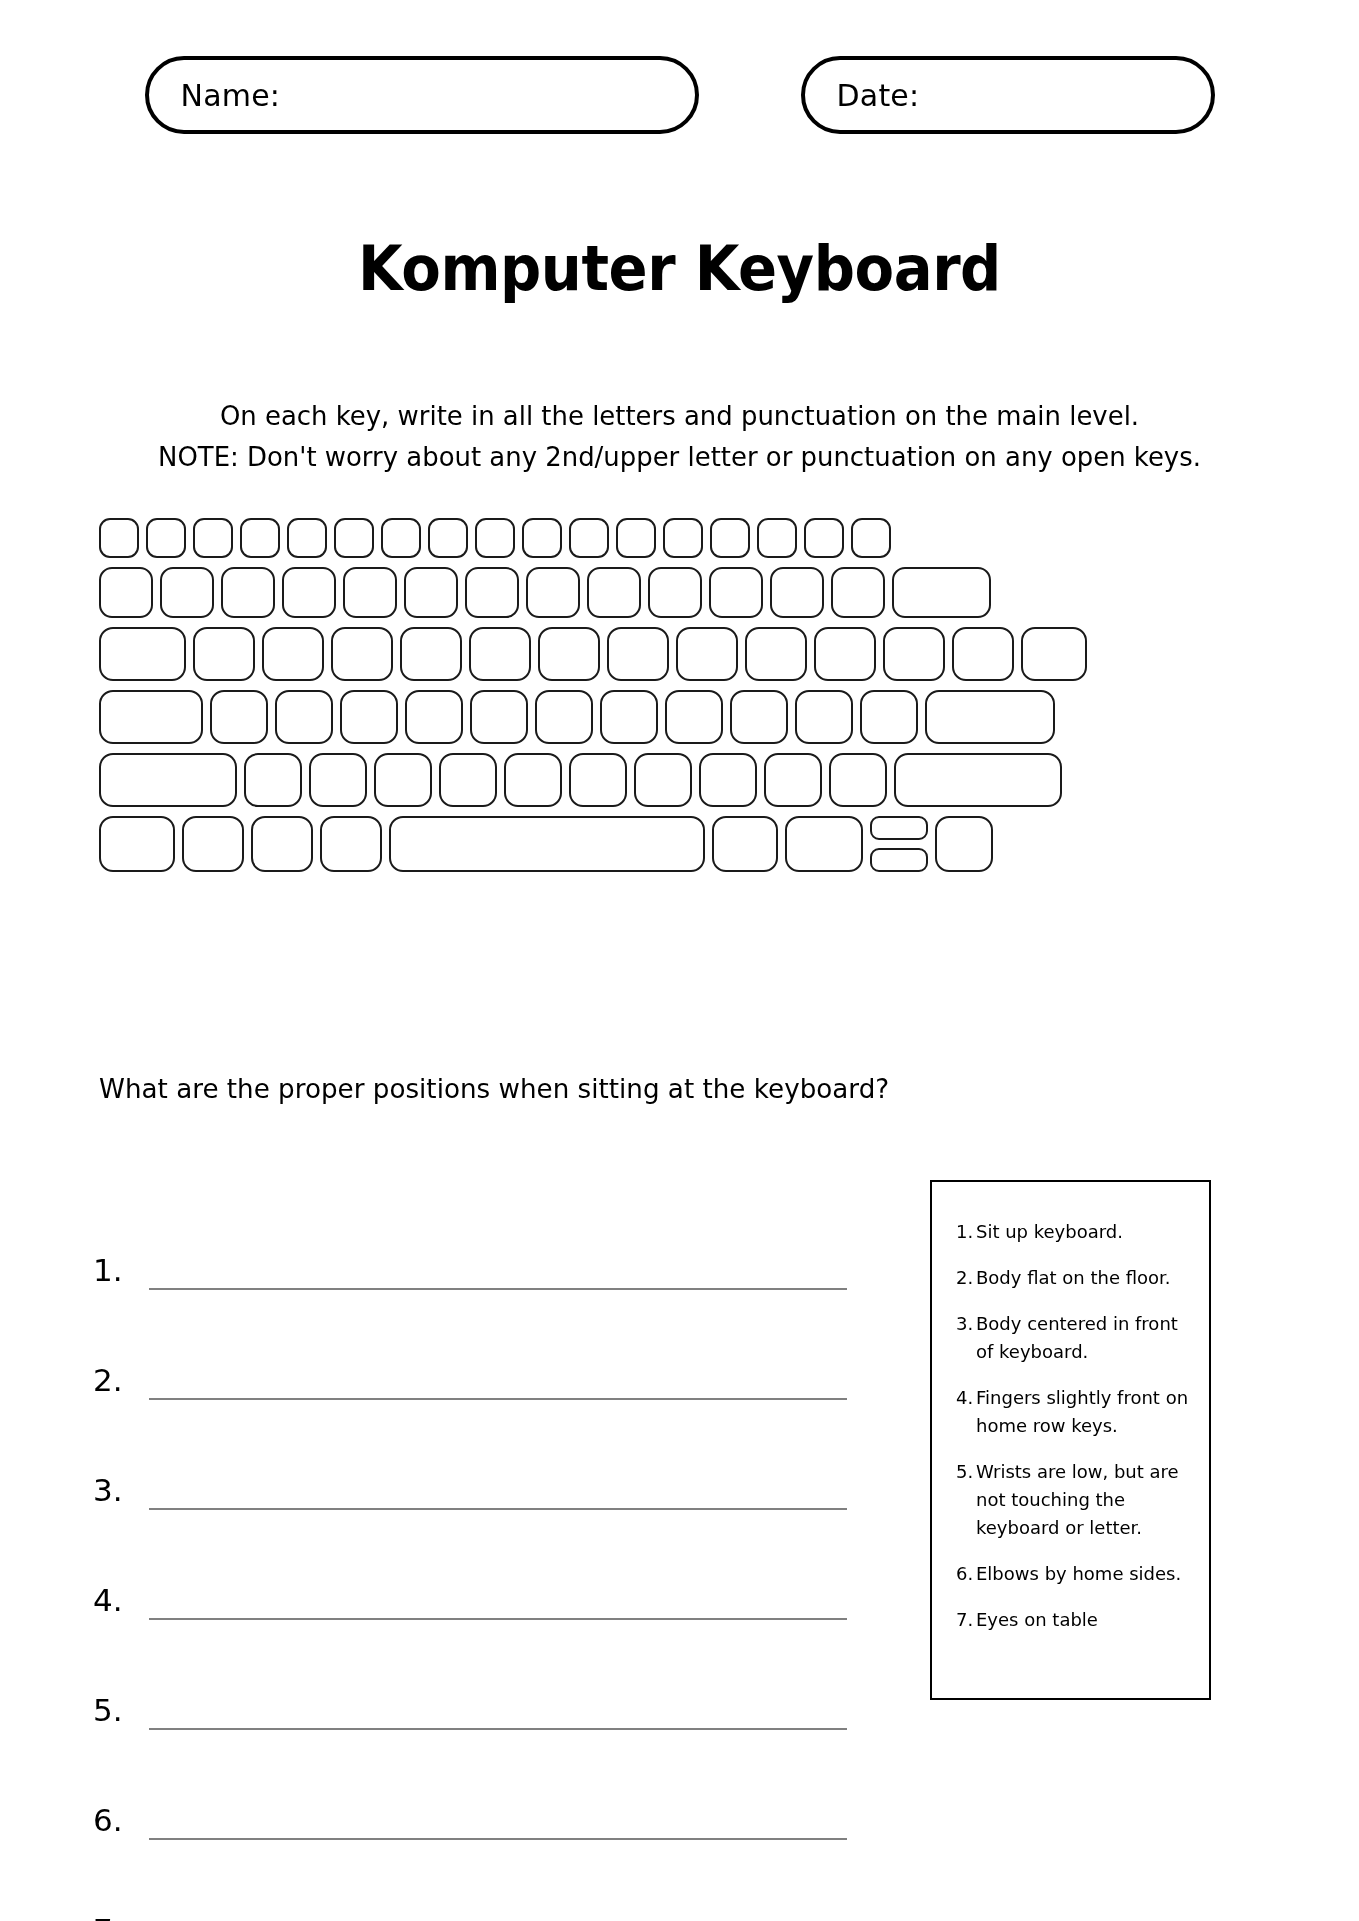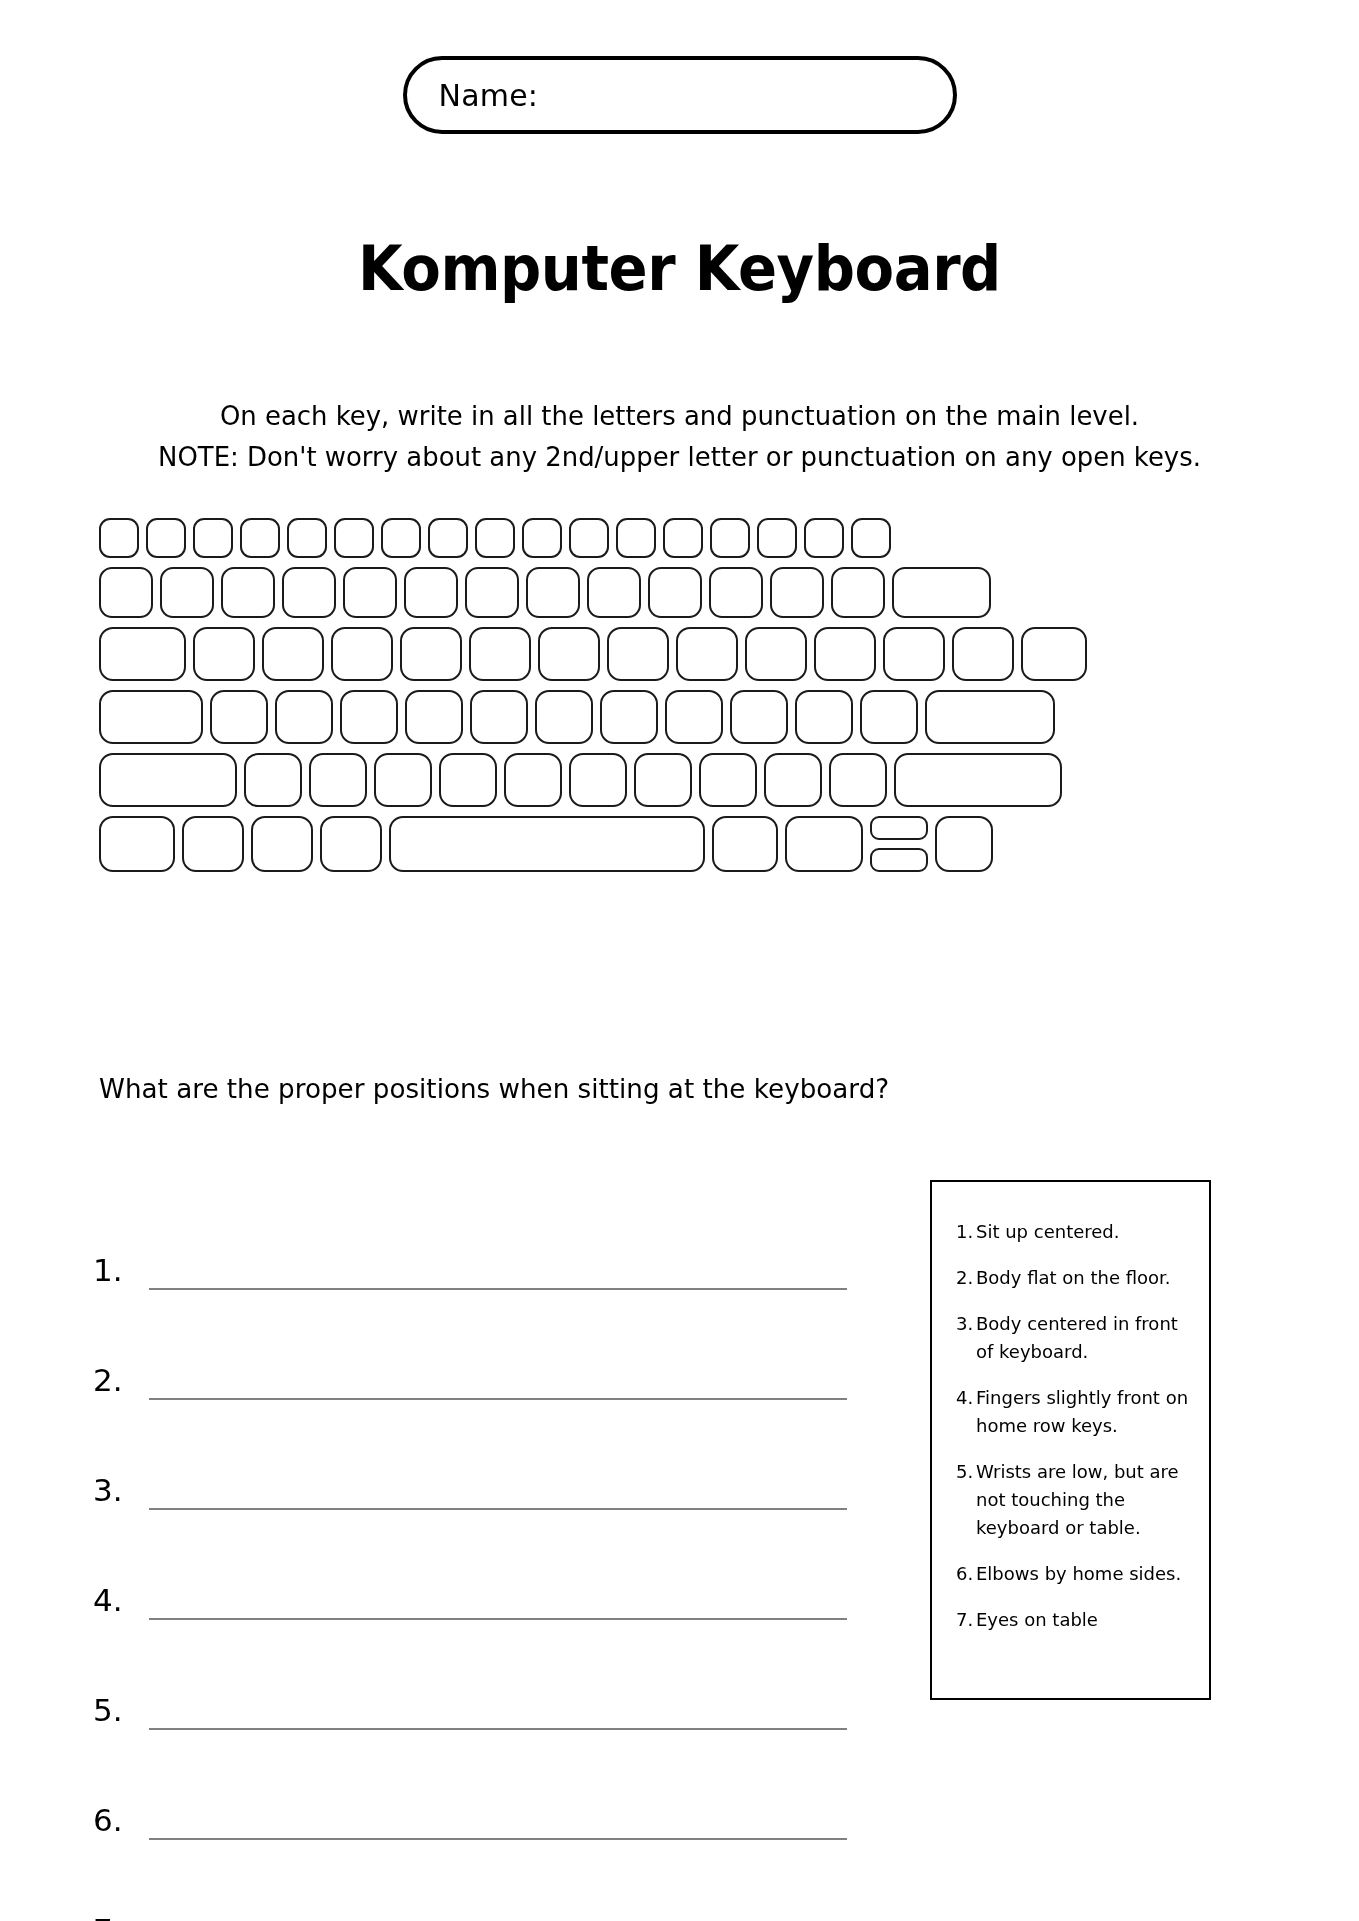--- a/index.html
+++ b/index.html
@@ -179,20 +179,23 @@
     flex: 1 1 auto;
   }
 </style>
 </head>
 <body>
 
 <div class="header-row">
   <div class="pill pill-name">
     <span class="pill-label">Name:</span>
   </div>
+  <div class="pill pill-date">
+    <span class="pill-label">Date:</span>
+  </div>
 </div>
 
 <div class="title">Komputer Keyboard</div>
 
 <div class="instructions">
   <div>On each key, write in all the letters and punctuation on the main level.</div>
   <div>NOTE: Don't worry about any 2nd/upper letter or punctuation on any open keys.</div>
 </div>
 
 <div class="keyboard" id="keyboard">
@@ -320,37 +323,37 @@
       <div class="blank-line"></div>
     </div>
     <div class="blank-item">
       <div class="blank-num">7.</div>
     </div>
   </div>
 
 <div class="answer-box" id="answer-box">
     <div class="answer-item">
       <span class="answer-num">1.</span>
-      <span class="answer-text">Sit up centered.</span>
+      <span class="answer-text">Sit up keyboard.</span>
     </div>
     <div class="answer-item">
       <span class="answer-num">2.</span>
       <span class="answer-text">Body flat on the floor.</span>
     </div>
     <div class="answer-item">
       <span class="answer-num">3.</span>
       <span class="answer-text">Body centered in front of keyboard.</span>
     </div>
     <div class="answer-item">
       <span class="answer-num">4.</span>
       <span class="answer-text">Fingers slightly front on home row keys.</span>
     </div>
     <div class="answer-item">
       <span class="answer-num">5.</span>
-      <span class="answer-text">Wrists are low, but are not touching the keyboard or table.</span>
+      <span class="answer-text">Wrists are low, but are not touching the keyboard or letter.</span>
     </div>
     <div class="answer-item">
       <span class="answer-num">6.</span>
       <span class="answer-text">Elbows by home sides.</span>
     </div>
     <div class="answer-item">
       <span class="answer-num">7.</span>
       <span class="answer-text">Eyes on table</span>
     </div>
   </div>

